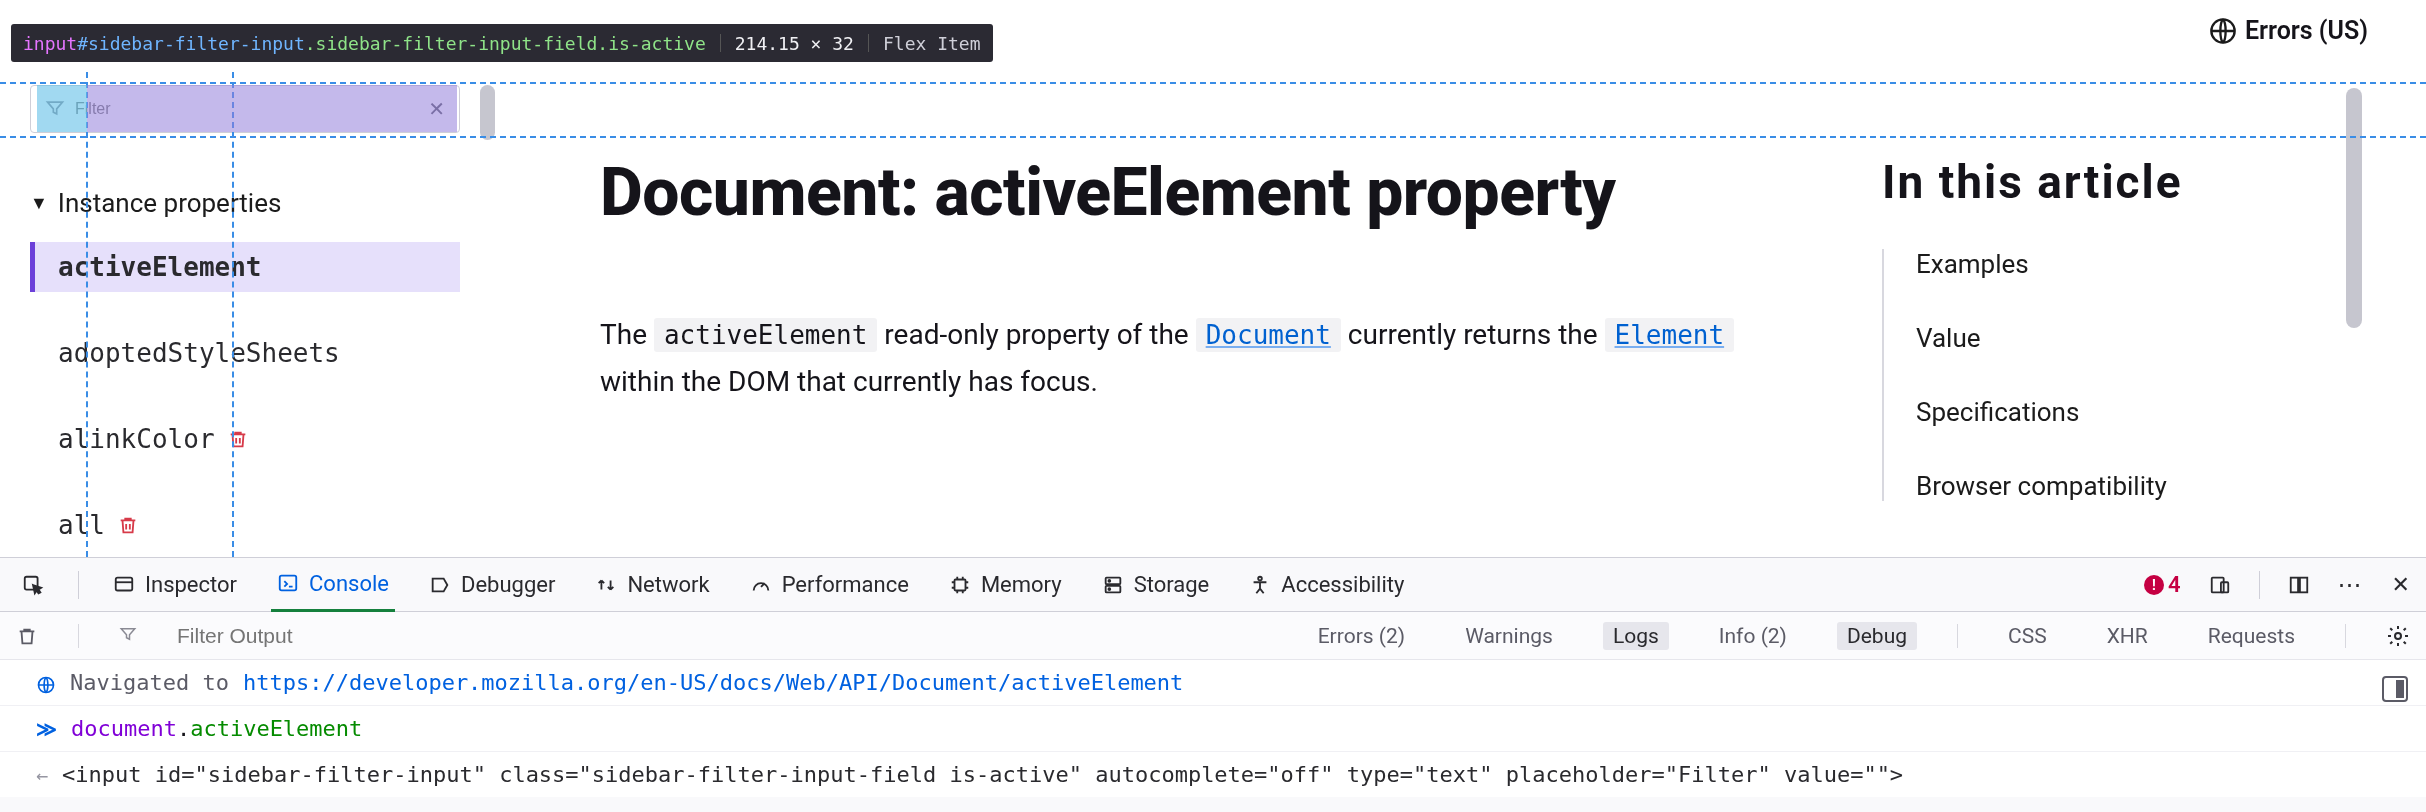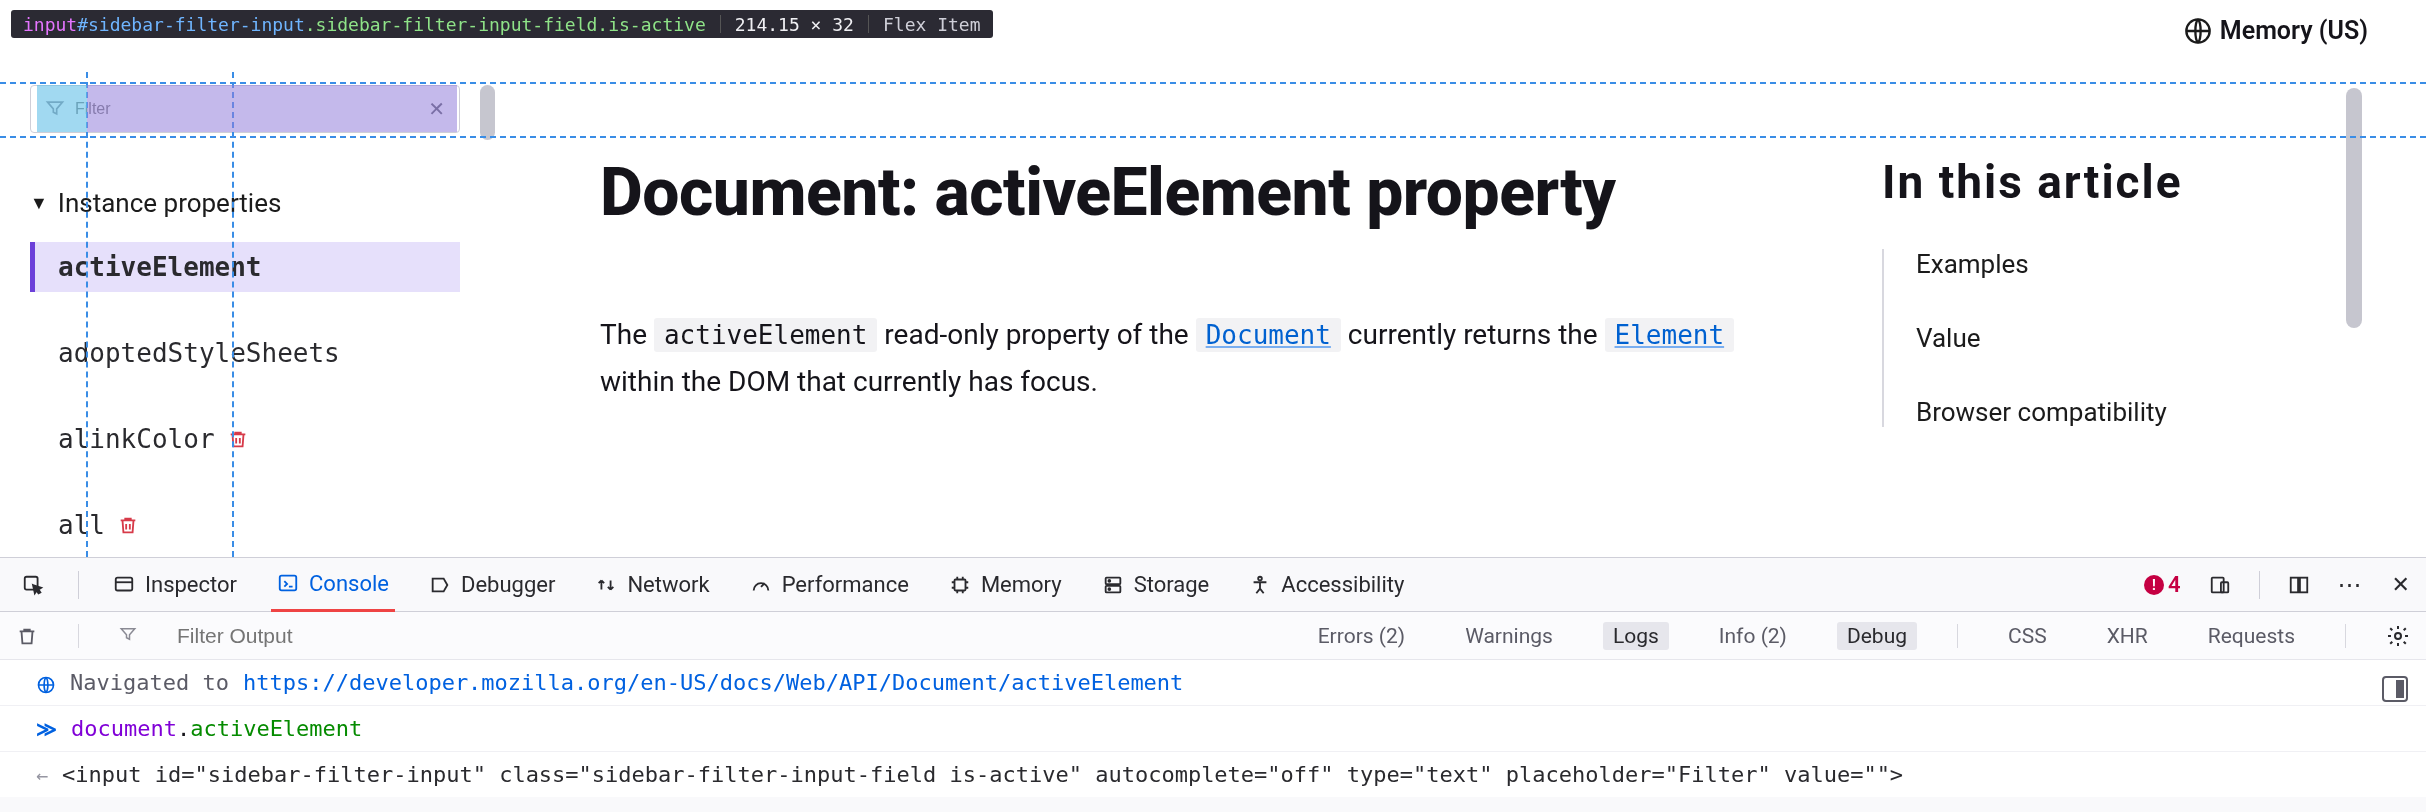--- a/index.html
+++ b/index.html
@@ -27,27 +27,27 @@
     align-items: center;
     gap: 8px;
     font-size: 25px;
     font-weight: 600;
   }
   .globe-icon svg { width: 28px; height: 28px; display:block; }
 
   
   .inspector-tooltip {
     position: absolute;
-    top: 10px;
+    top: 24px;
     left: 11px;
     display: flex;
     align-items: center;
     background: #2b2a33;
     border-radius: 3px;
-    height: 28px;
+    height: 38px;
     font-family: ui-monospace, Menlo, Consolas, monospace;
     font-size: 18px;
     padding: 0 12px;
     gap: 14px;
     z-index: 50;
   }
   .inspector-tooltip .tag { color: #e575ff; }
   .inspector-tooltip .id  { color: #6fb5ff; }
   .inspector-tooltip .cls { color: #8fe388; }
   .inspector-tooltip .divider { width:1px; height:18px; background:#555; }
@@ -240,21 +240,21 @@
     align-items:center;
     height:54px;
     border-bottom:1px solid #cfcfd8;
     gap: 28px;
     padding: 0 16px;
     font-size:22px;
     color:#2a2a2e;
   }
   .dt-tabs .spacer { flex:1; }
   .dt-tab { display:flex; align-items:center; gap:10px; padding:0 6px; height:54px; }
-  .dt-tab.active { color:#0061e0; border-bottom:3px solid #ef4444; }
+  .dt-tab.active { color:#0061e0; border-bottom:3px solid #15803d; }
   .dt-icon svg { width:22px; height:22px; display:block; }
   .err-badge { display:flex; align-items:center; gap:4px; color:#c50042; font-weight:600; }
   .err-badge .dot { width:20px; height:20px; border-radius:50%; background:#c50042; color:#fff; display:flex; align-items:center; justify-content:center; font-size:14px; font-weight:bold; }
 
   .dt-filterbar {
     display:flex;
     align-items:center;
     height:48px;
     border-bottom:1px solid #e6e6ec;
     padding: 0 16px;
@@ -311,21 +311,21 @@
   <div class="dash-v" style="left:86px"></div>
   <div class="dash-v" style="left:232px"></div>
 
   <div class="lang-picker">
     <span class="globe-icon">
       <svg viewBox="0 0 24 24" fill="none" stroke="#1b1b1b" stroke-width="2">
           <circle cx="12" cy="12" r="10"></circle>
           <path d="M2 12h20M12 2c3 3 3 17 0 20M12 2c-3 3-3 17 0 20"></path>
         </svg>
     </span>
-    <span>Memory (US)</span>
+    <span>Errors (US)</span>
   </div>
 
   <div class="inspector-tooltip">
     <span><span class="tag">input</span><span class="id">#sidebar-filter-input</span><span class="cls">.sidebar-filter-input-field.is-active</span></span>
     <span class="divider"></span>
     <span class="dims">214.15 × 32</span>
     <span class="divider"></span>
     <span class="flexitem">Flex Item</span>
   </div>
 
@@ -384,20 +384,21 @@
     <p>
       <span>The </span><span class="code-inline">activeElement</span><span> read-only property of the </span><a class="doc-link">Document</a><span> currently returns the </span><a class="doc-link">Element</a><span> within the DOM that currently has focus.</span>
     </p>
   </div>
 
   <div class="toc">
     <h2>In this article</h2>
     <div class="toc-list">
       <a class="entry">Examples</a>
       <a class="entry">Value</a>
+      <a class="entry">Specifications</a>
       <a class="entry">Browser compatibility</a>
     </div>
   </div>
   <div class="toc-scroll"></div>
 </div>
 
 <div class="devtools">
 
   <div class="dt-tabs">
     <span class="dt-tab">

